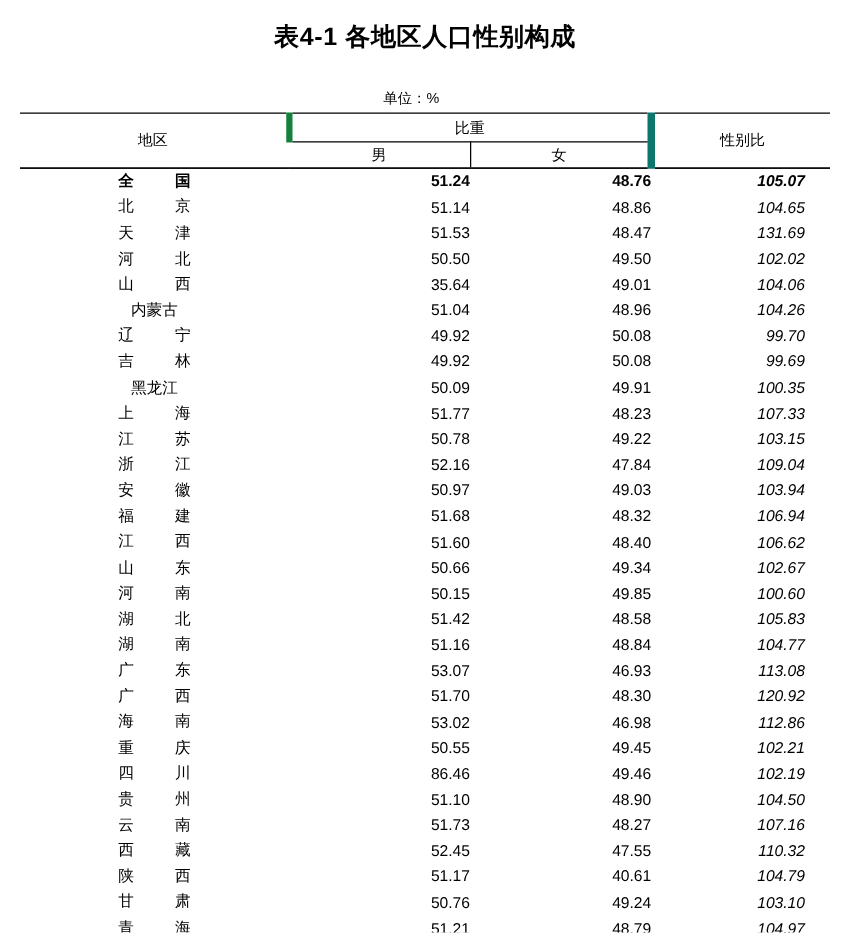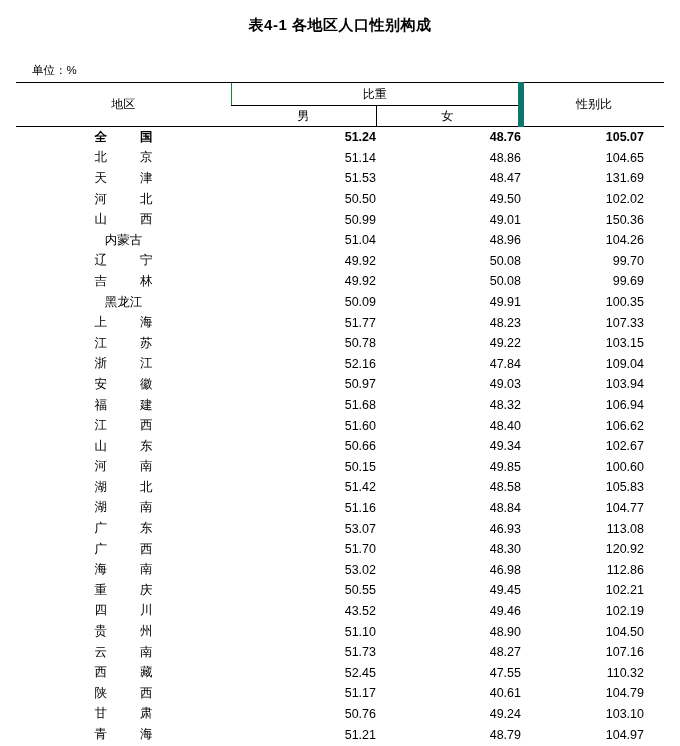--- a/index.html
+++ b/index.html
@@ -16,33 +16,32 @@
   }
   .page {
     width: 680px;
     height: 746px;
     box-sizing: border-box;
     padding: 0;
     position: relative;
   }
   .title {
     text-align: center;
-    font-size: 15px;
+    font-size: 20px;
     font-weight: bold;
     letter-spacing: 0.5px;
     padding-top: 16px;
     padding-bottom: 0;
   }
   .unit {
-    text-align: left;
+    text-align: center;
     font-size: 11.5px;
     padding-right: 22px;
     padding-top: 28px;
     padding-bottom: 4px;
-    margin-left: 32px;
   }
   table.data {
     border-collapse: collapse;
     margin: 0 auto;
     width: 648px;
     table-layout: fixed;
   }
   table.data td, table.data th {
     font-weight: normal;
     font-size: 12px;
@@ -72,21 +71,21 @@
     width: 145px;
   }
   .col-female {
     width: 145px;
   }
   .col-ratio {
     width: 143px;
   }
   .bi-zhong {
     border-bottom: 1px solid #000;
-    border-left: 1px solid #15803d;
+    border-left: 5px solid #15803d;
     border-right: 1px solid #000;
   }
   .hdr-region-cell {
     border-bottom: 1.3px solid #000;
   }
   .hdr-ratio-cell {
     border-bottom: 1.3px solid #000;
     border-left: 6px solid #0f766e;
   }
   .sep-left {
@@ -101,20 +100,21 @@
     text-align: center;
     letter-spacing: 0px;
   }
   td.num {
     text-align: right;
     padding-right: 26px;
     font-family: "Liberation Sans", sans-serif;
   }
   td.num.ratio {
     padding-right: 20px;
+    font-style: italic;
   }
   tr.total td {
     font-weight: bold;
   }
   .region-name {
     display: inline-block;
     text-align: justify;
     text-align-last: justify;
     width: 58px;
   }
@@ -169,23 +169,23 @@
           <td class="num ratio">131.69</td>
         </tr>
         <tr class="data-row">
           <td class="region"><span class="region-name">河　北</span></td>
           <td class="num">50.50</td>
           <td class="num">49.50</td>
           <td class="num ratio">102.02</td>
         </tr>
         <tr class="data-row">
           <td class="region"><span class="region-name">山　西</span></td>
-          <td class="num">50.99</td>
+          <td class="num">35.64</td>
           <td class="num">49.01</td>
-          <td class="num ratio">150.36</td>
+          <td class="num ratio">104.06</td>
         </tr>
         <tr class="data-row">
           <td class="region"><span class="region-name wide">内蒙古</span></td>
           <td class="num">51.04</td>
           <td class="num">48.96</td>
           <td class="num ratio">104.26</td>
         </tr>
         <tr class="data-row">
           <td class="region"><span class="region-name">辽　宁</span></td>
           <td class="num">49.92</td>
@@ -283,21 +283,21 @@
           <td class="num ratio">112.86</td>
         </tr>
         <tr class="data-row">
           <td class="region"><span class="region-name">重　庆</span></td>
           <td class="num">50.55</td>
           <td class="num">49.45</td>
           <td class="num ratio">102.21</td>
         </tr>
         <tr class="data-row">
           <td class="region"><span class="region-name">四　川</span></td>
-          <td class="num">43.52</td>
+          <td class="num">86.46</td>
           <td class="num">49.46</td>
           <td class="num ratio">102.19</td>
         </tr>
         <tr class="data-row">
           <td class="region"><span class="region-name">贵　州</span></td>
           <td class="num">51.10</td>
           <td class="num">48.90</td>
           <td class="num ratio">104.50</td>
         </tr>
         <tr class="data-row">

